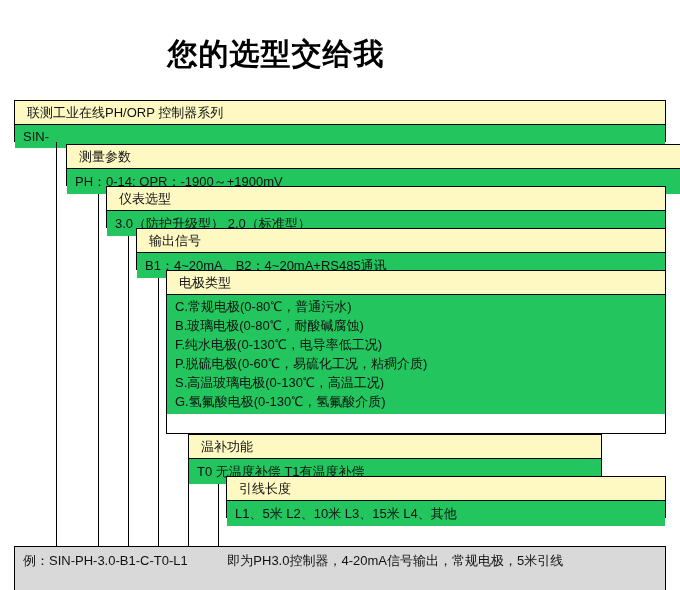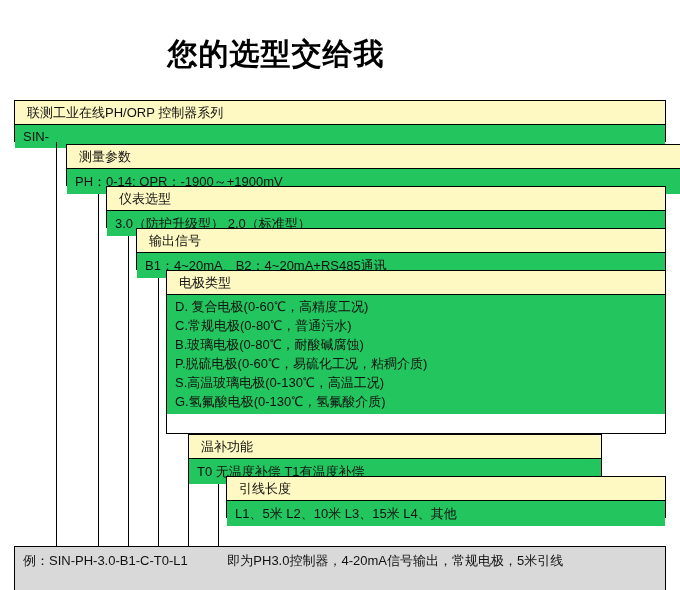--- a/index.html
+++ b/index.html
@@ -126,23 +126,23 @@
   </div>
 
   <div class="block" style="left:136px; top:228px; width:530px; height:42px;">
     <div class="hdr">输出信号</div>
     <div class="body">B1：4~20mA、B2：4~20mA+RS485通讯</div>
   </div>
 
   <div class="block" style="left:166px; top:270px; width:500px; height:164px;">
     <div class="hdr">电极类型</div>
     <div class="body" style="padding-top:2px;">
-      <div class="row">D. 复合电极(0-60℃，高精度工况)</div>
       <div class="row">C.常规电极(0-80℃，普通污水)</div>
       <div class="row">B.玻璃电极(0-80℃，耐酸碱腐蚀)</div>
+      <div class="row">F.纯水电极(0-130℃，电导率低工况)</div>
       <div class="row">P.脱硫电极(0-60℃，易硫化工况，粘稠介质)</div>
       <div class="row">S.高温玻璃电极(0-130℃，高温工况)</div>
       <div class="row">G.氢氟酸电极(0-130℃，氢氟酸介质)</div>
     </div>
   </div>
 
   <div class="block" style="left:188px; top:434px; width:414px; height:42px;">
     <div class="hdr">温补功能</div>
     <div class="body">T0 无温度补偿      T1有温度补偿</div>
   </div>

